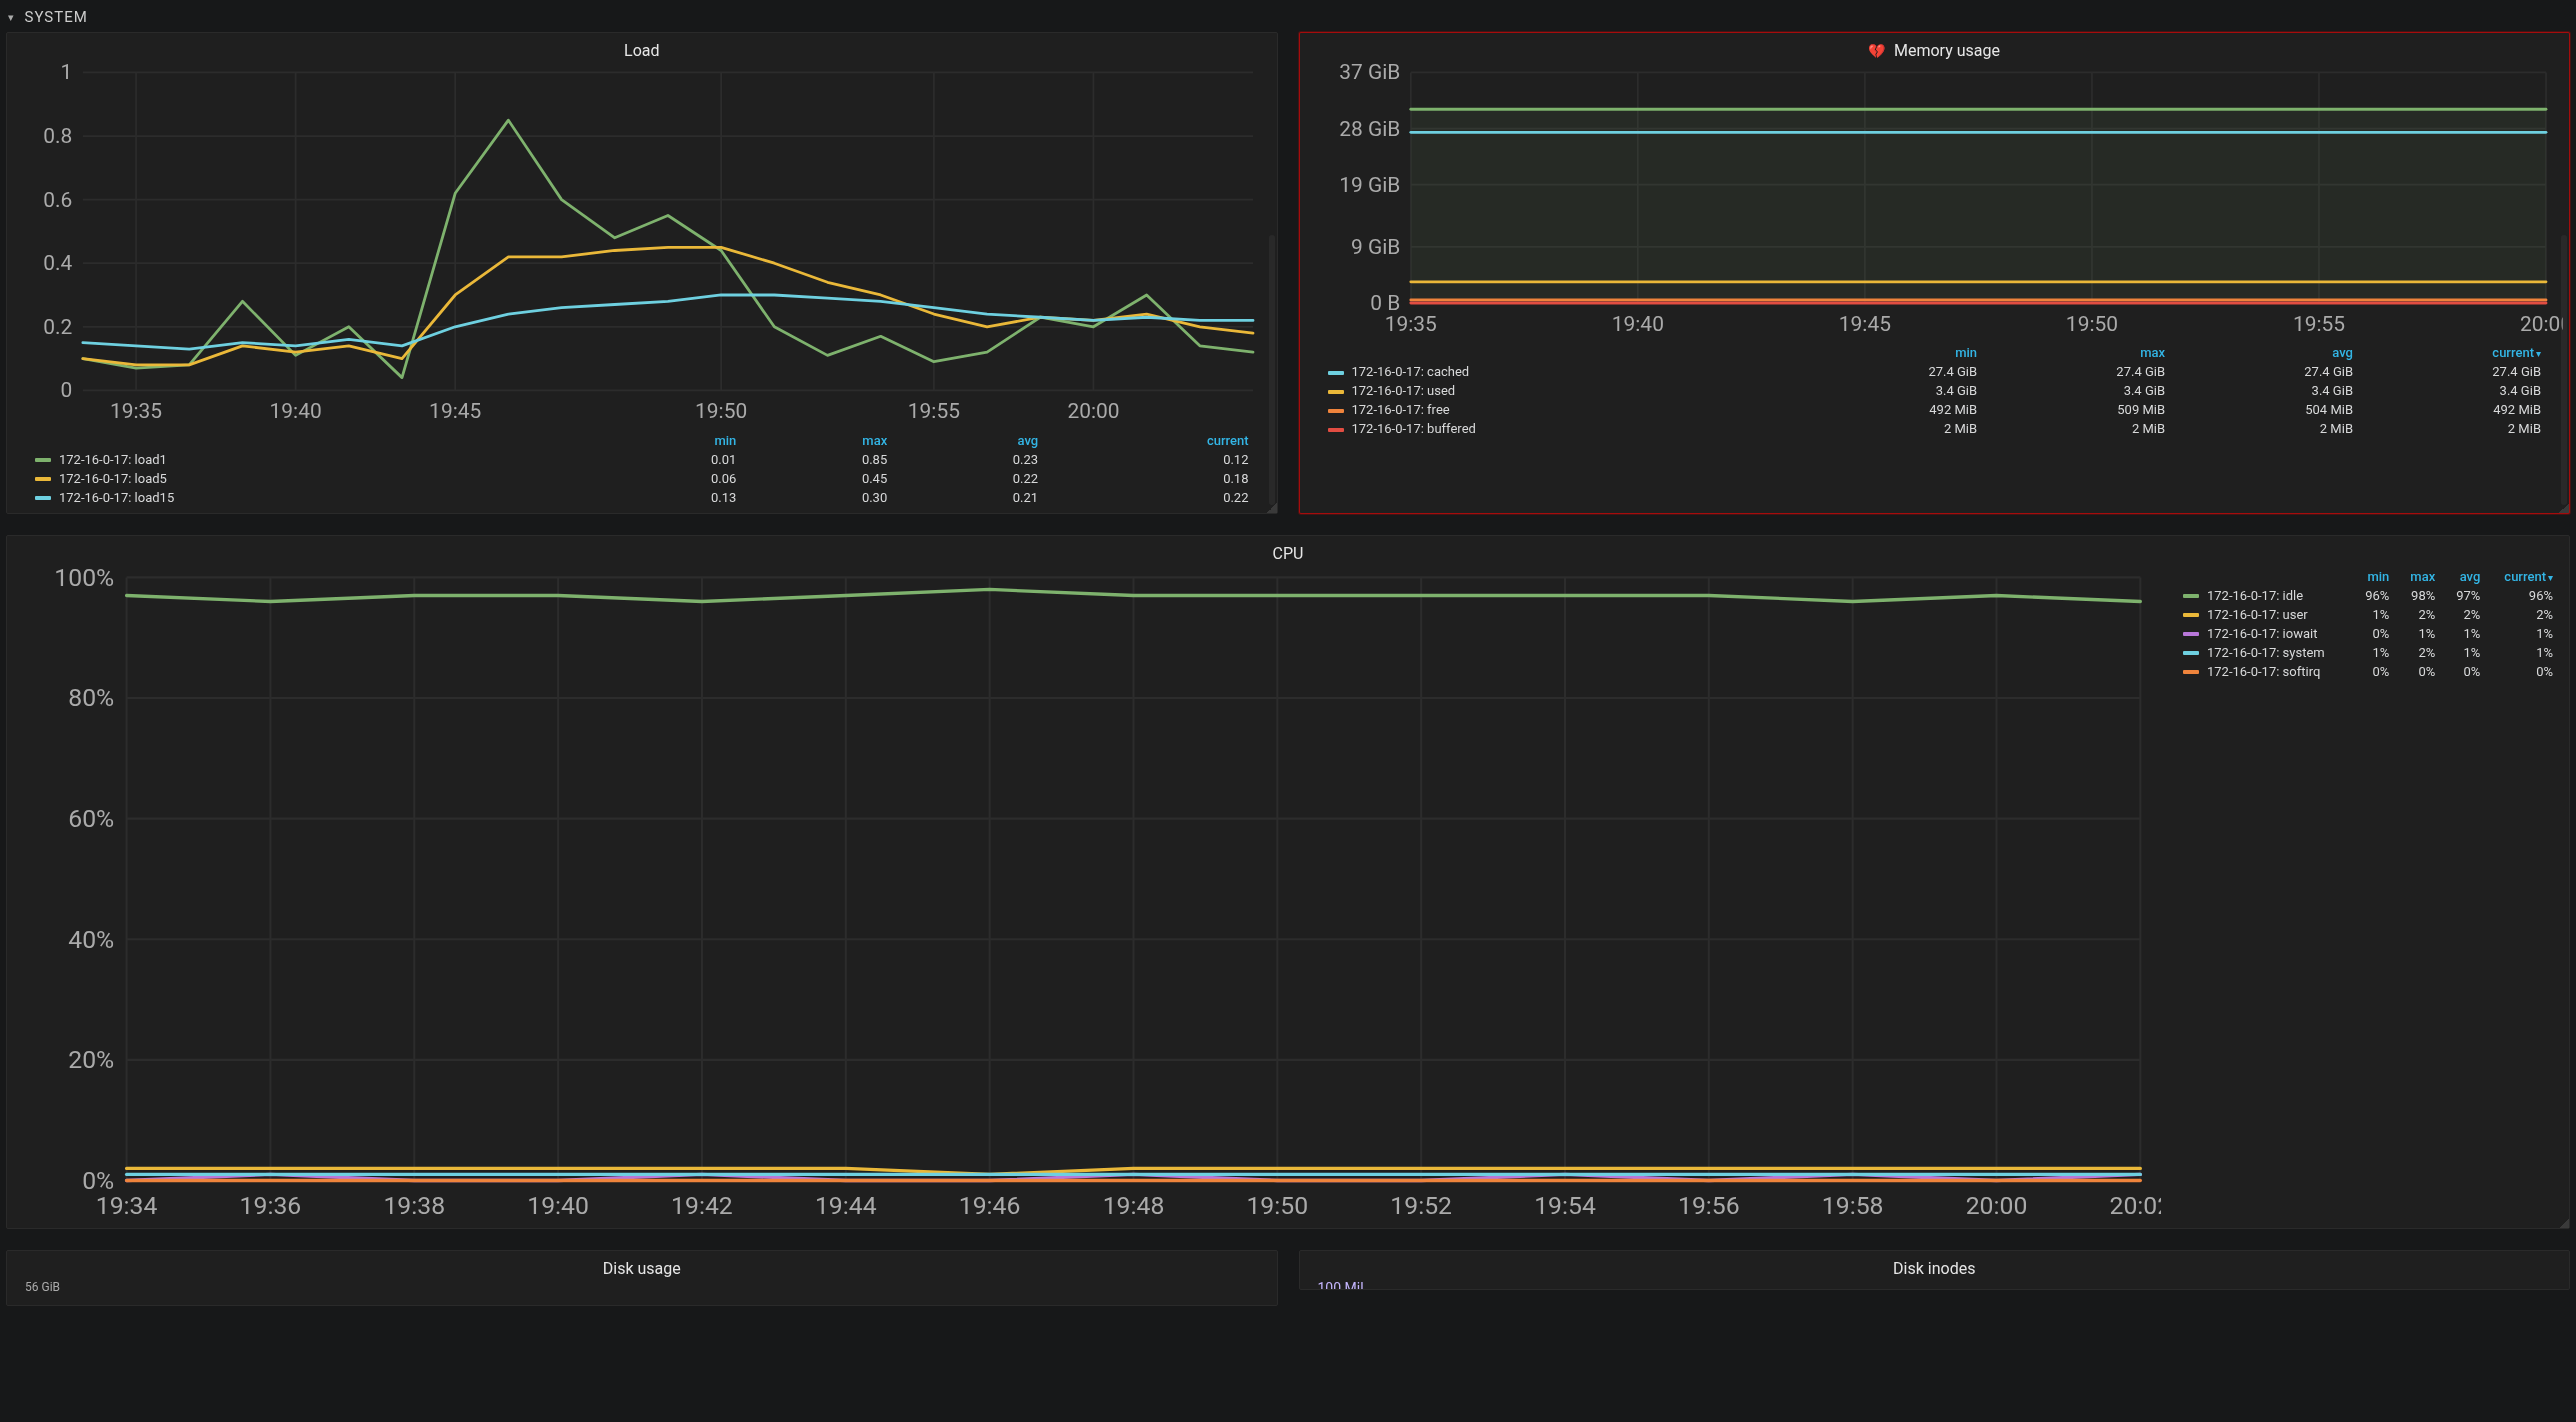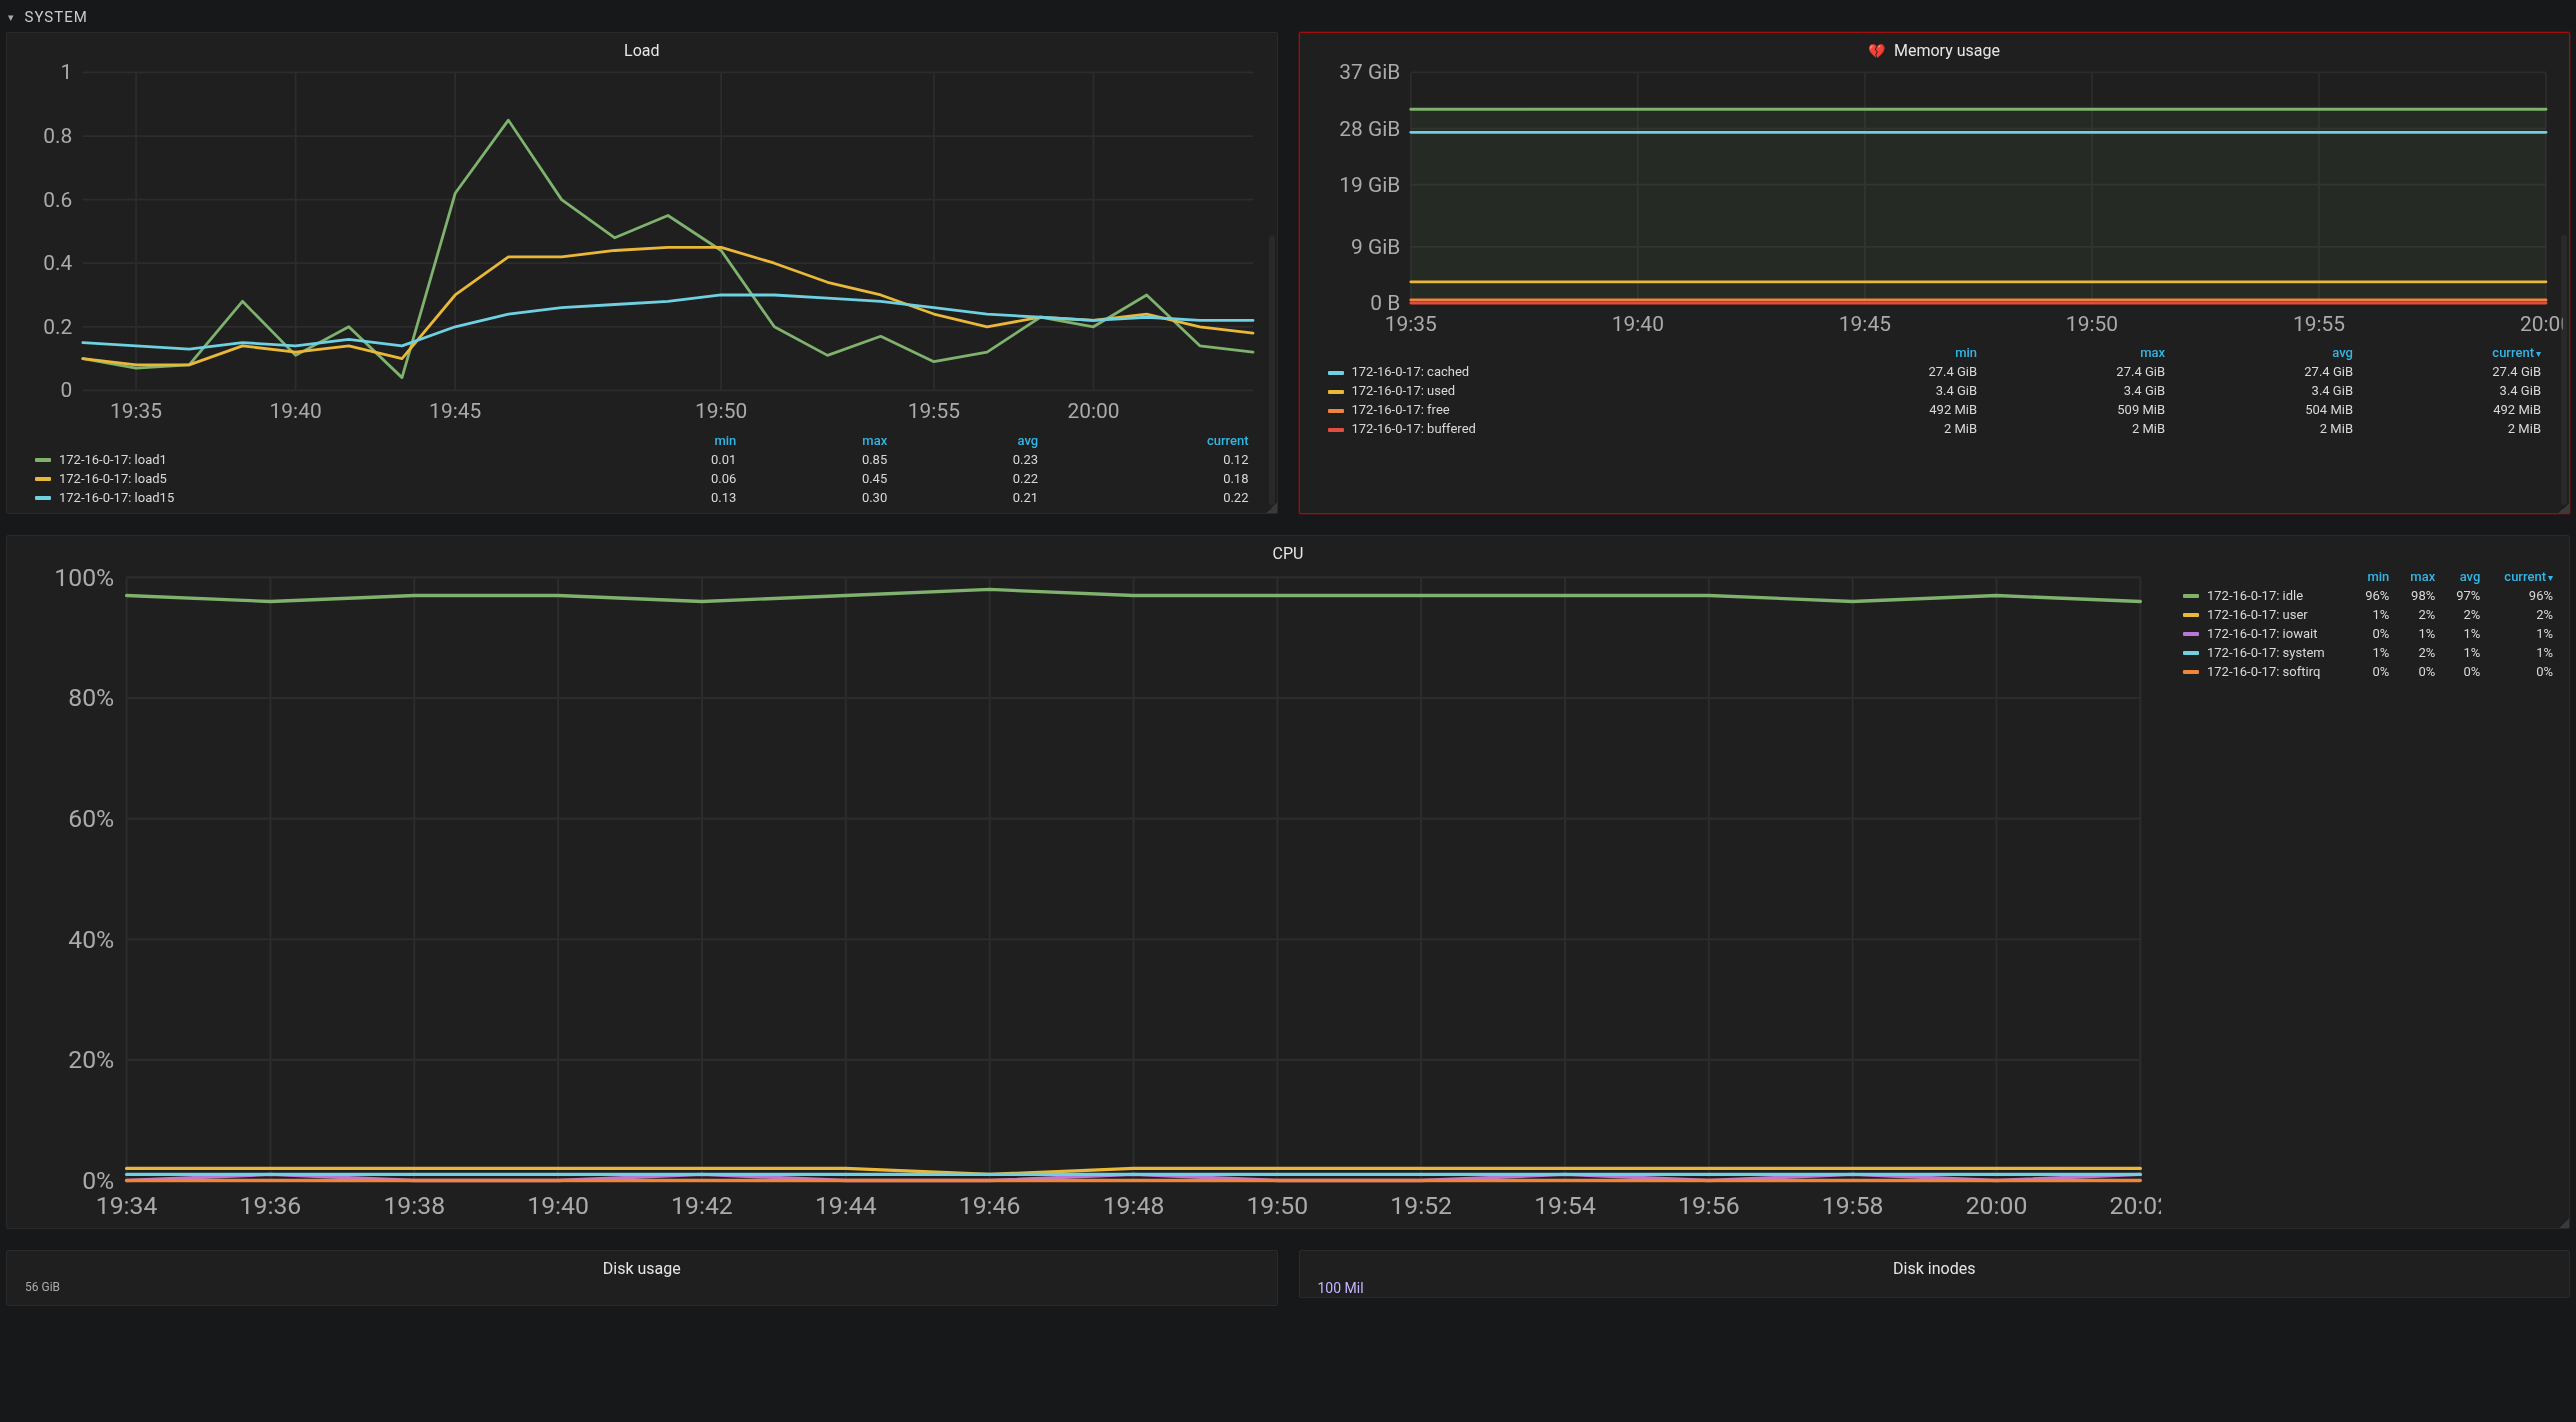--- a/index.html
+++ b/index.html
@@ -342,21 +342,21 @@
     <div class="resize-handle"></div>
   </div>
 
   <div class="panel" style="height:56px;overflow:hidden;">
     <div class="panel-title">
         <span>Disk usage</span>
       </div>
     <div style="padding-left:18px;color:#aaa;font-size:12px;">56 GiB</div>
   </div>
 
-  <div class="panel" style="height:48px;overflow:hidden;">
+  <div class="panel" style="height:40px;overflow:hidden;">
     <div class="panel-title">
         <span>Disk inodes</span>
       </div>
     <div style="padding-left:18px;color:#c4b5fd;font-size:14px;">100 Mil</div>
   </div>
 
 </div>
 
 
 </body></html>

